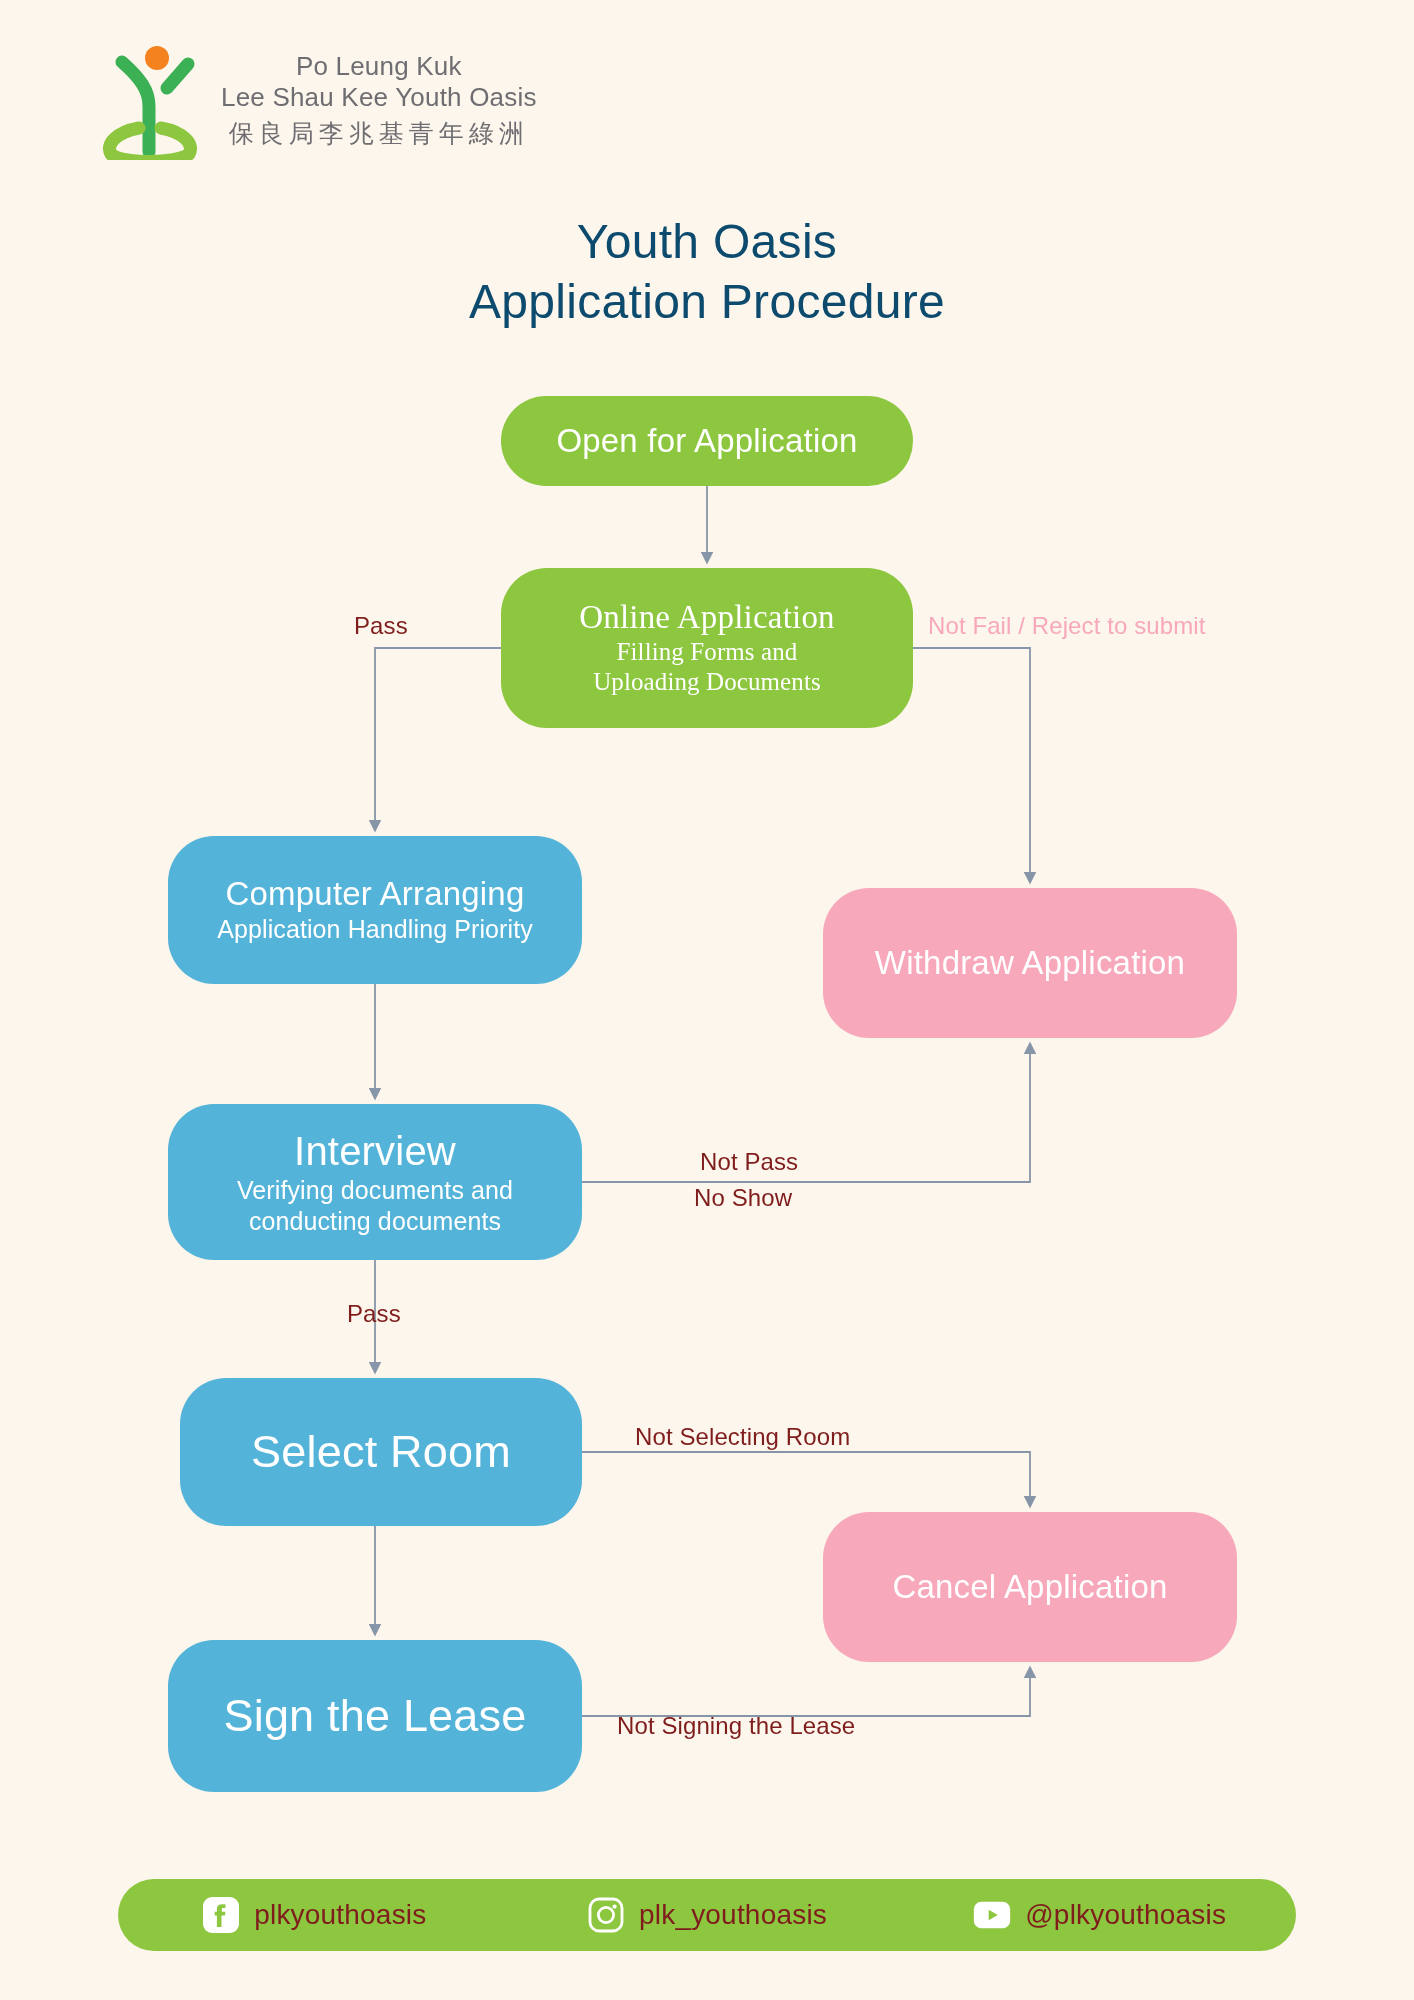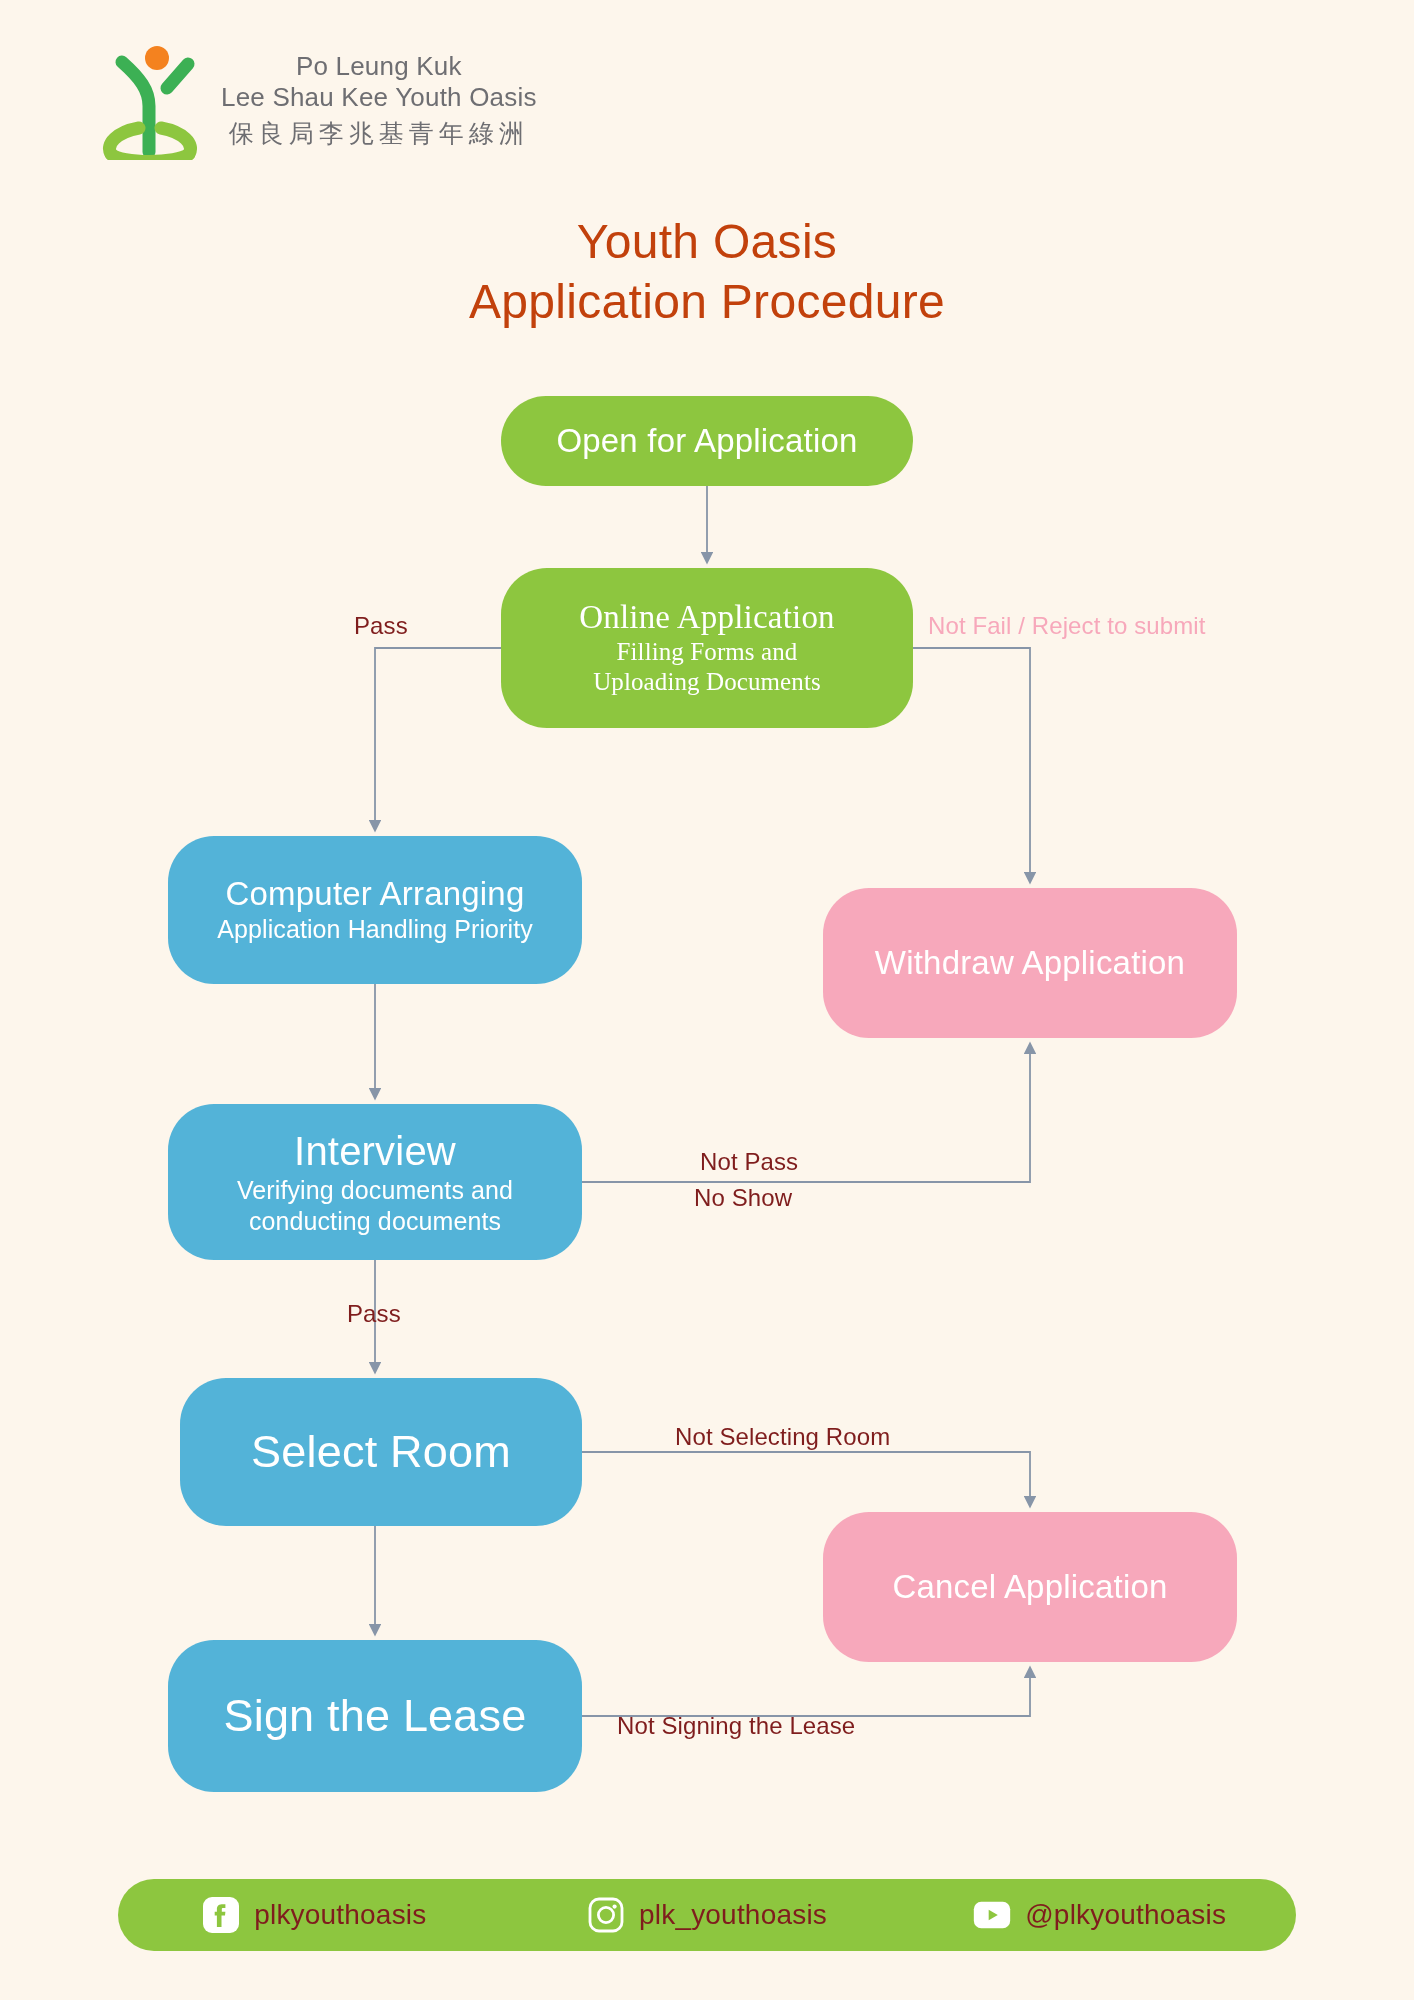--- a/index.html
+++ b/index.html
@@ -89,21 +89,21 @@
     display: flex; align-items: center; justify-content: center;
     flex: none;
   }
 
   
   #title {
     position: absolute;
     left: 0; top: 212px;
     width: 1414px;
     text-align: center;
-    color: #c2410c;
+    color: #0c4a6e;
     font-size: 48px;
     line-height: 1.25;
     letter-spacing: 0.3px;
   }
   #title .t2 { display: block; }
 
   
   #flow {
     position: absolute;
     left: 0; top: 0;
@@ -161,21 +161,21 @@
     letter-spacing: 0.1px;
   }
   .lbl-blue { color: #7f1d1d; }
   .lbl-pink { color: #f7a8bb; }
 
   #lbl-pass-1      { left: 354px;  top: 612px;  }
   #lbl-notfail     { left: 928px;  top: 612px;  }
   #lbl-notpass     { left: 700px;  top: 1148px; }
   #lbl-noshow      { left: 694px;  top: 1184px; }
   #lbl-pass-2      { left: 347px;  top: 1300px; }
-  #lbl-notselect   { left: 635px;  top: 1423px; margin-left: 40px; }
+  #lbl-notselect   { left: 635px;  top: 1423px; }
   #lbl-notsign     { left: 617px;  top: 1712px; }
 
   
   #footer {
     position: absolute;
     left: 118px; top: 1879px;
     width: 1178px; height: 72px;
     background: #8dc63f;
     border-radius: 36px;
     display: flex;

